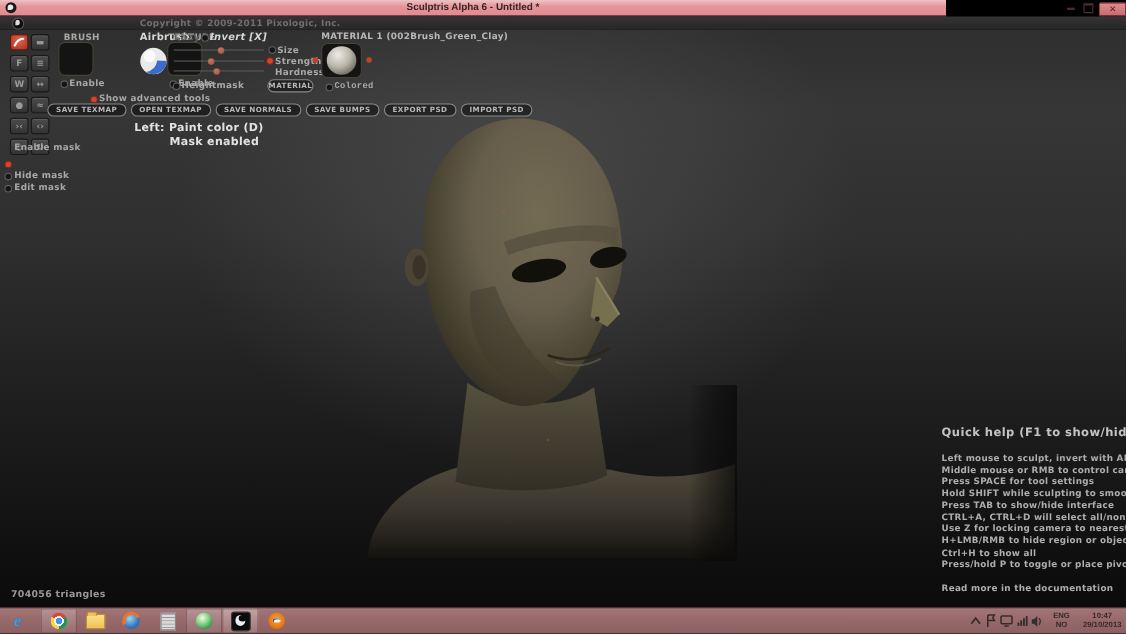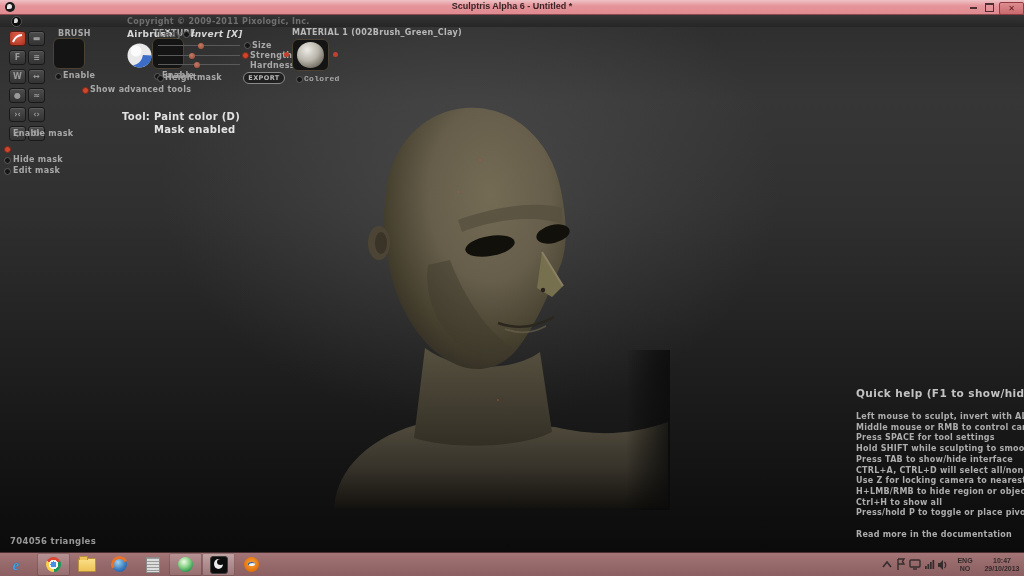--- a/index.html
+++ b/index.html
@@ -1,21 +1,21 @@
 <!DOCTYPE html>
 <html><head>
 <meta charset="utf-8">
 <style>
   html,body{margin:0;padding:0;background:#000;}
   .stage{position:relative;width:1024px;height:576px;overflow:hidden;font-family:"DejaVu Sans",sans-serif;}
   .abs{position:absolute;}
   .nw{white-space:nowrap;}
 
   
-  .titlebar{left:0;top:0;width:1024px;height:14px;background:linear-gradient(#eec3c6,#e5969b 40%,#df8a90);border-bottom:1px solid #8a4a50;}
+  .titlebar{left:0;top:0;width:820px;height:14px;background:linear-gradient(#eec3c6,#e5969b 40%,#df8a90);border-bottom:1px solid #8a4a50;padding-left:40px;}
   .titlebar .title{left:0;right:0;top:1px;text-align:center;font:bold 9px "Liberation Sans",sans-serif;color:#3a2326;}
   .tb-logo{left:5px;top:2px;width:10px;height:10px;border-radius:50%;background:#1a1a1a;}
   .tb-logo::after{content:"";position:absolute;left:2px;top:2px;width:5px;height:5px;border-radius:50% 50% 50% 0;background:#e8e8e8;}
   .winbtn{top:3px;height:9px;display:flex;align-items:center;justify-content:center;}
   .btn-min{left:966px;width:14px;}
   .btn-min i{display:block;width:7px;height:2px;background:#4a3033;}
   .btn-max{left:982px;width:14px;}
   .btn-max i{display:block;width:7px;height:6px;border:1px solid #4a3033;border-top-width:2px;}
   .btn-close{left:999px;width:23px;height:11px;top:2px;background:linear-gradient(#de8d90,#c96a6e);border:1px solid #8f3d42;border-radius:2px;color:#58181c;font:bold 8px "DejaVu Sans",sans-serif;}
   .appbar{left:0;top:15px;width:1024px;height:12px;background:linear-gradient(#343434,#262626);}
@@ -247,35 +247,43 @@
         <div class="handle" style="left: 47%;"></div>
       </div>
     <div class="abs radio" style="left:244px;top:15px;"></div>
     <div class="abs lbl" style="left:252px;top:14px;">Size</div>
     <div class="abs radio on" style="left:242px;top:25px;"></div>
     <div class="abs lbl" style="left:250px;top:24px;">Strength</div>
     <div class="abs lbl" style="left:250px;top:34px;">Hardness</div>
 
     <div class="abs radio" style="left:157px;top:48px;"></div>
     <div class="abs lbl" style="left:165px;top:46px;">Heightmask</div>
-    <div class="abs pill" style="left:243px;top:45px;width:42px;justify-content:center;">EXPORT</div>
+    <div class="abs pill" style="left:243px;top:45px;width:42px;justify-content:center;">MATERIAL</div>
 
     <div class="abs lbl" style="left:292px;top:1px;color:#b8b8b8;">MATERIAL 1 (002Brush_Green_Clay)</div>
     <div class="abs navdot" style="left:284px;top:25px;"></div>
     <div class="abs well matwell"></div>
     <div class="abs matsphere"></div>
     <div class="abs navdot" style="left:333px;top:25px;"></div>
     <div class="abs radio" style="left:296px;top:49px;"></div>
     <div class="abs lbl" style="left:304px;top:47px;font-family:Liberation Mono, monospace;">Colored</div>
 
     <div class="abs radio on" style="left:82px;top:60px;"></div>
     <div class="abs lbl" style="left:90px;top:58px;">Show advanced tools</div>
 
-
-    <div class="abs lbl" style="left:122px;top:84px;font-size:10px;color:#e2e2e2;">Tool: Paint color (D)</div>
+    <div class="abs filerow">
+      <div class="pill">SAVE TEXMAP</div>
+      <div class="pill">OPEN TEXMAP</div>
+      <div class="pill">SAVE NORMALS</div>
+      <div class="pill">SAVE BUMPS</div>
+      <div class="pill">EXPORT PSD</div>
+      <div class="pill">IMPORT PSD</div>
+    </div>
+
+    <div class="abs lbl" style="left:122px;top:84px;font-size:10px;color:#e2e2e2;">Left: Paint color (D)</div>
     <div class="abs lbl" style="left:122px;top:97px;font-size:10px;color:#e2e2e2;padding-left:32px;">Mask enabled</div>
 
     <div class="abs" style="left:856px;top:360px;">
       <div class="qhelp-title nw">Quick help (F1 to show/hide)</div>
       <div style="margin-top:13px;">
         <div class="qhelp-line">Left mouse to sculpt, invert with ALT</div>
         <div class="qhelp-line">Middle mouse or RMB to control camera</div>
         <div class="qhelp-line">Press SPACE for tool settings</div>
         <div class="qhelp-line">Hold SHIFT while sculpting to smooth</div>
         <div class="qhelp-line">Press TAB to show/hide interface</div>

